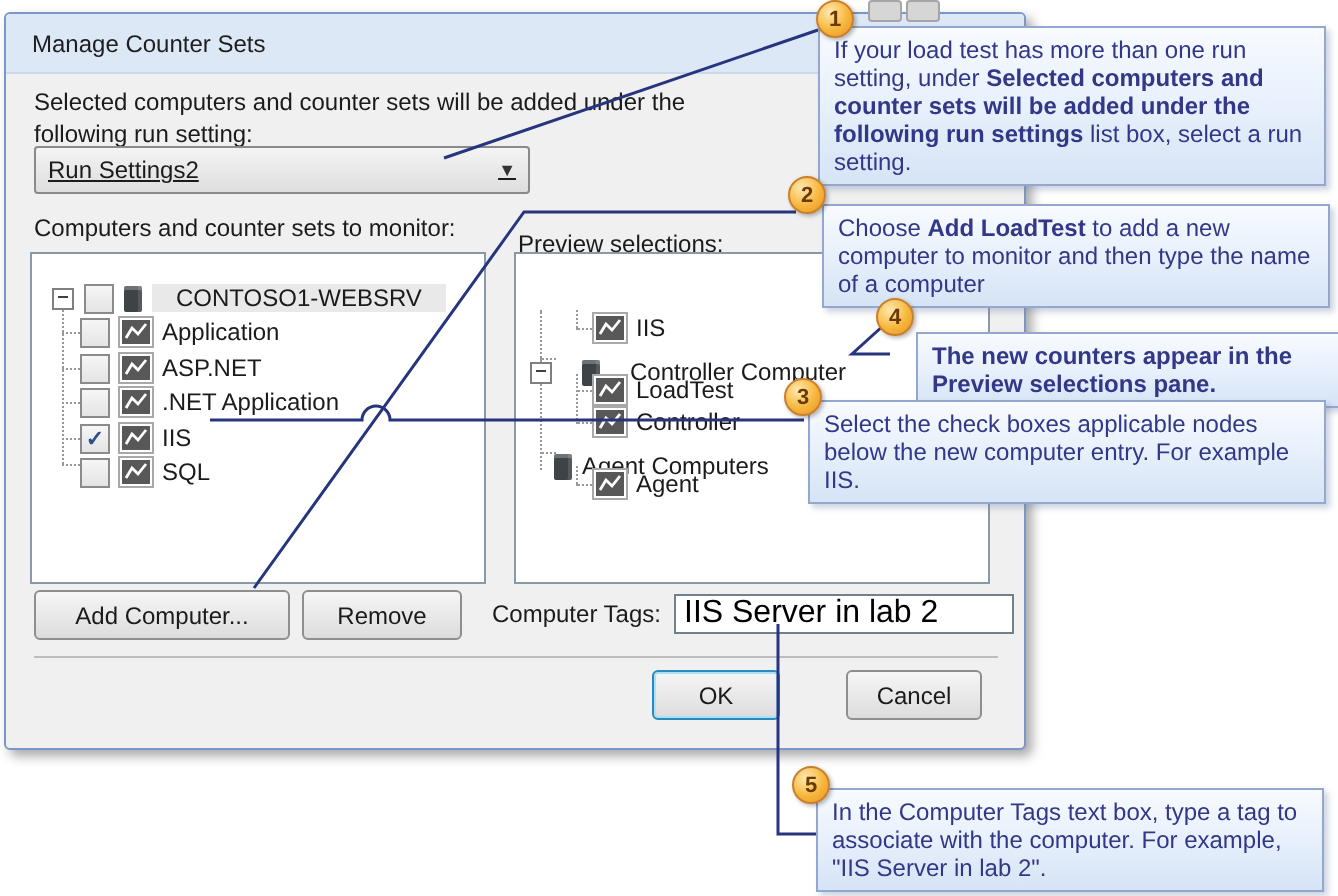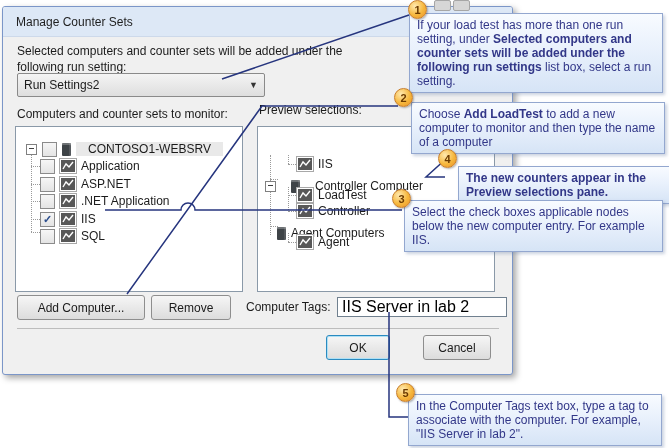--- a/index.html
+++ b/index.html
@@ -6,21 +6,21 @@
   .canvas{position:relative;width:669px;height:448px;background:#ffffff;overflow:hidden;
           font-family:"Liberation Sans",sans-serif;font-size:12px;color:#1b1b1b;}
 
   
   .dialog{position:absolute;left:2px;top:6px;width:509px;height:367px;background:#f0f0f0;
           border:1px solid #7b96c8;border-radius:3px;box-shadow:3px 3px 6px rgba(0,0,0,0.35);z-index:1;}
   .titlebar{position:absolute;left:0;top:0;right:0;height:29px;background:#dde8f6;
             border-bottom:1px solid #cdd9ea;border-radius:2px 2px 0 0;display:flex;align-items:center;padding-left:13px;color:#1e1e1e;}
   .intro{position:absolute;left:14px;top:36px;width:340px;line-height:16px;}
   .dropdown{position:absolute;left:14px;top:66px;width:234px;height:22px;border:1px solid #8a8a8a;border-radius:2px;
-            background:linear-gradient(#f4f4f4,#dedede);display:flex;align-items:center;padding:0 6px;}
+            background:linear-gradient(#f4f4f4,#dedede);display:flex;align-items:center;padding:0 6px;text-decoration:underline;}
   .dropdown .dd-arrow{margin-left:auto;font-size:9px;color:#333;}
   .sec-label{position:absolute;}
   .treebox{position:absolute;background:#ffffff;border:1px solid #8a99a8;}
   .trow{position:absolute;height:16px;display:flex;align-items:center;}
   .trow .lbl{white-space:nowrap;}
   .sel{background:#e9e9e9;padding:0 12px;}
   .expander{width:9px;height:9px;background:#fff;border:1px solid #808080;position:relative;flex:none;}
   .expander::after{content:"";position:absolute;left:2px;top:3px;width:5px;height:1px;background:#404040;}
   .cb{width:13px;height:13px;border:1px solid #8b8b8b;background:linear-gradient(#f6f6f6,#e4e4e4);flex:none;
       display:flex;align-items:center;justify-content:center;font-size:11px;font-weight:bold;color:#2d4f8e;}
@@ -62,21 +62,21 @@
     </div>
 
     <div class="intro">Selected computers and counter sets will be added under the following run setting:</div>
 
     <div class="dropdown">
       <span>Run Settings2</span>
       <span class="dd-arrow">▼</span>
     </div>
 
     <div class="sec-label" style="left:14px;top:100px;">Computers and counter sets to monitor:</div>
-    <div class="sec-label" style="left:256px;top:96px;">Preview selections:</div>
+    <div class="sec-label" style="left:256px;top:108px;">Preview selections:</div>
 
     <div class="treebox" style="left:12px;top:119px;width:226px;height:164px;">
       <div class="dot-v" style="left:15px;top:25px;height:80px;"></div>
       <div class="dot-h" style="left:15px;top:39px;width:9px;"></div>
       <div class="dot-h" style="left:15px;top:57px;width:9px;"></div>
       <div class="dot-h" style="left:15px;top:74px;width:9px;"></div>
       <div class="dot-h" style="left:15px;top:92px;width:9px;"></div>
       <div class="dot-h" style="left:15px;top:105px;width:9px;"></div>
 
       <div class="trow" style="left:10px;top:14px;gap:5px;">

